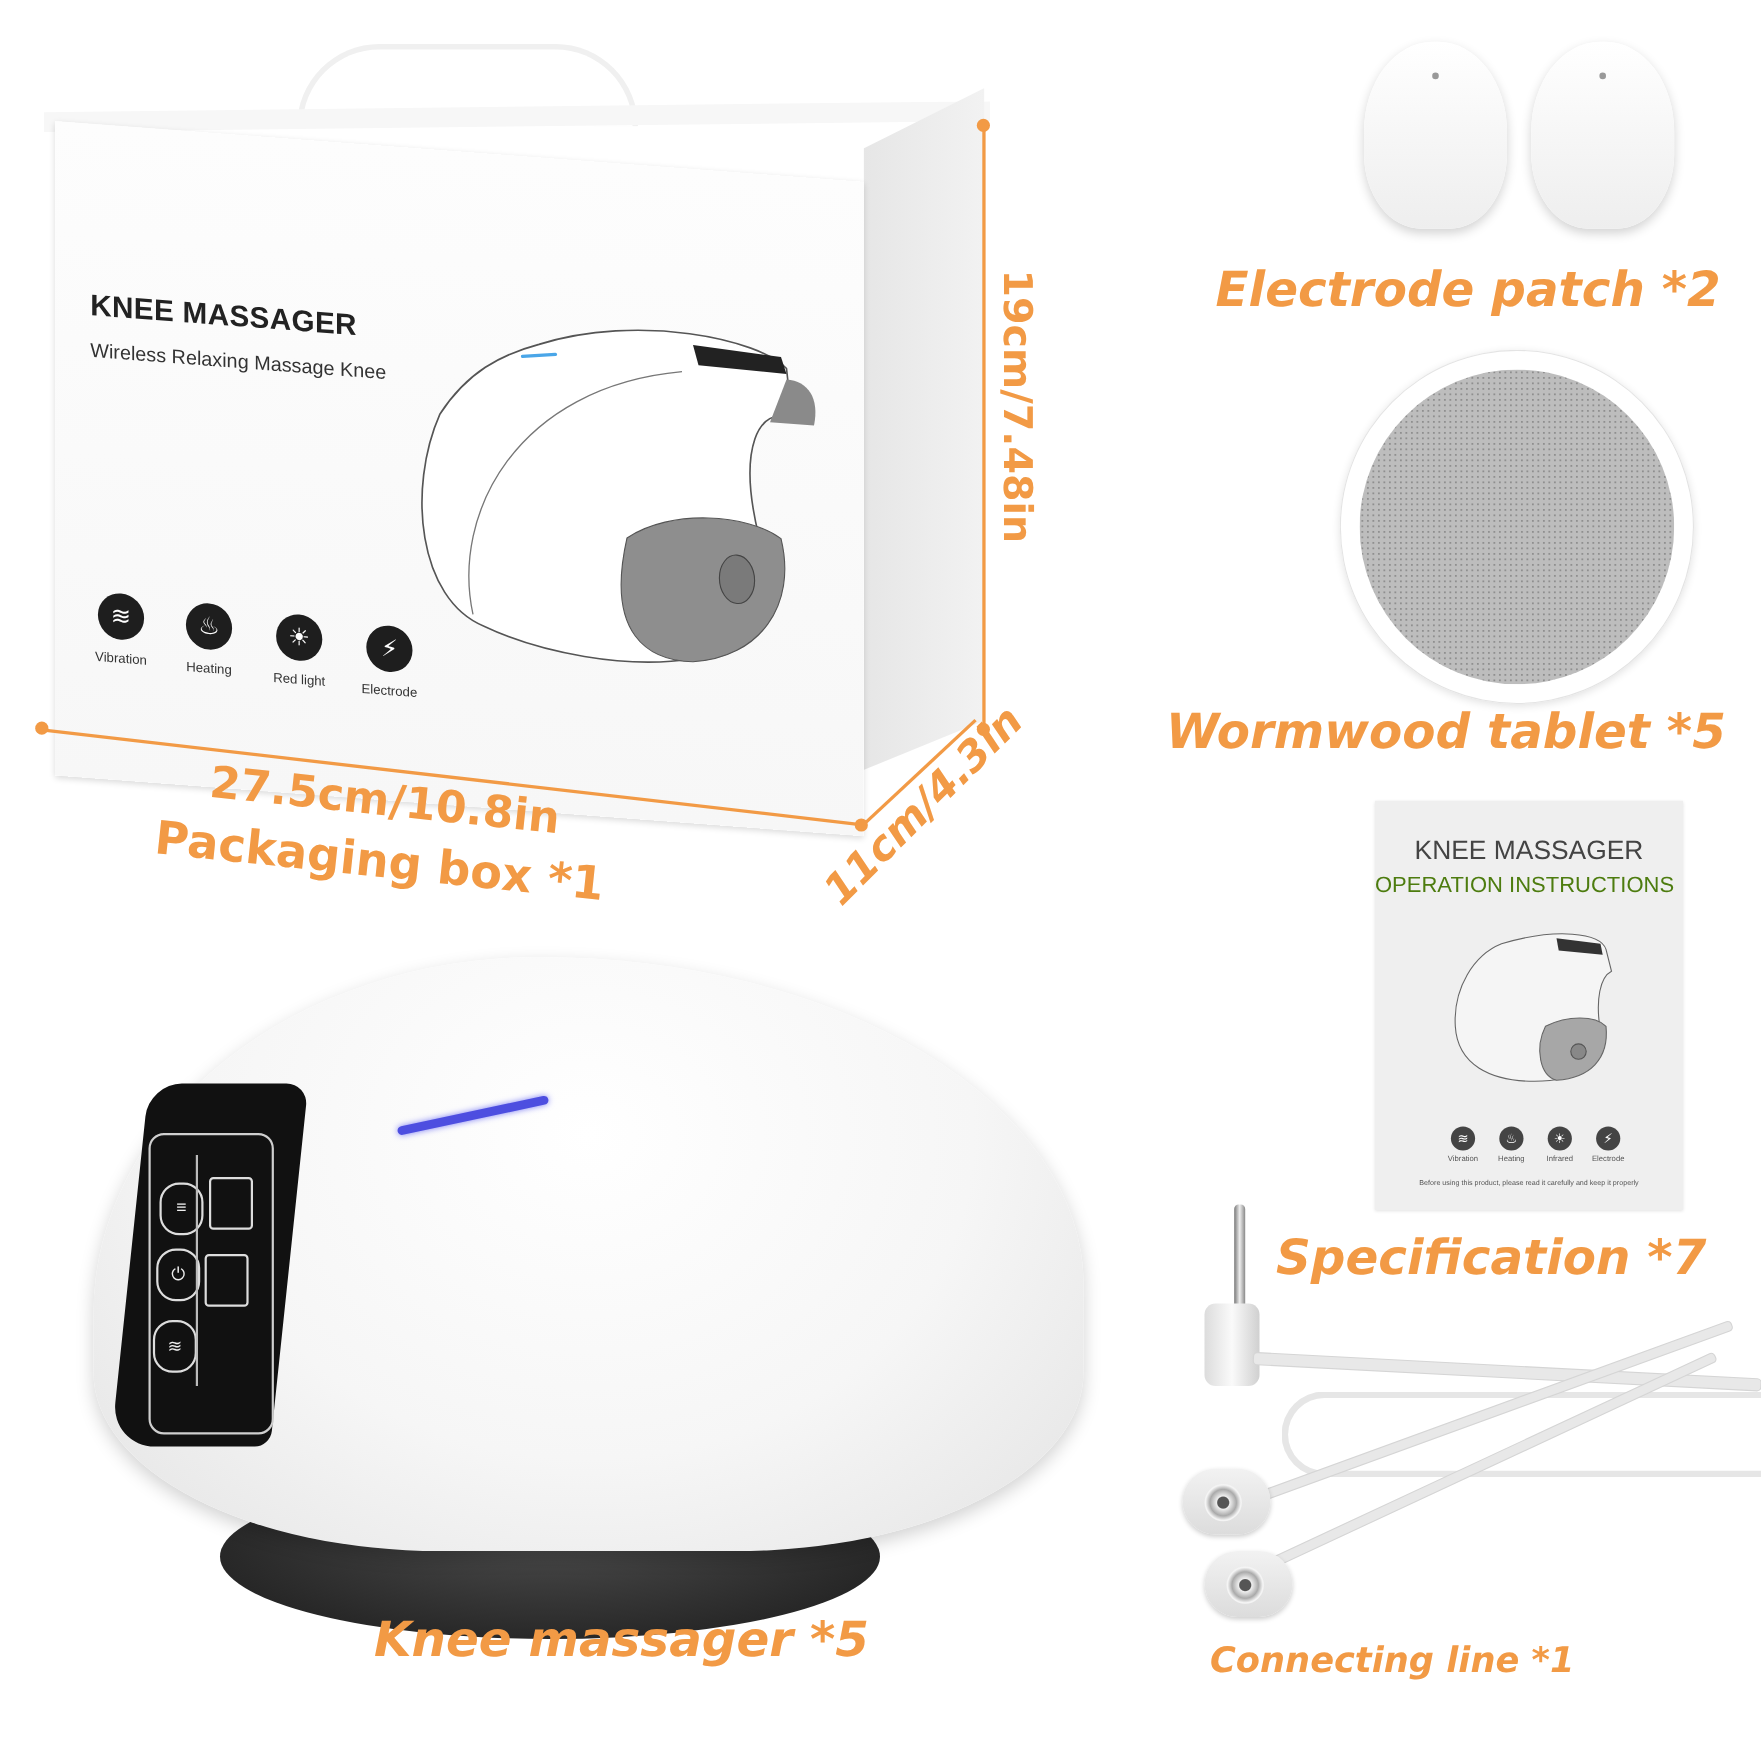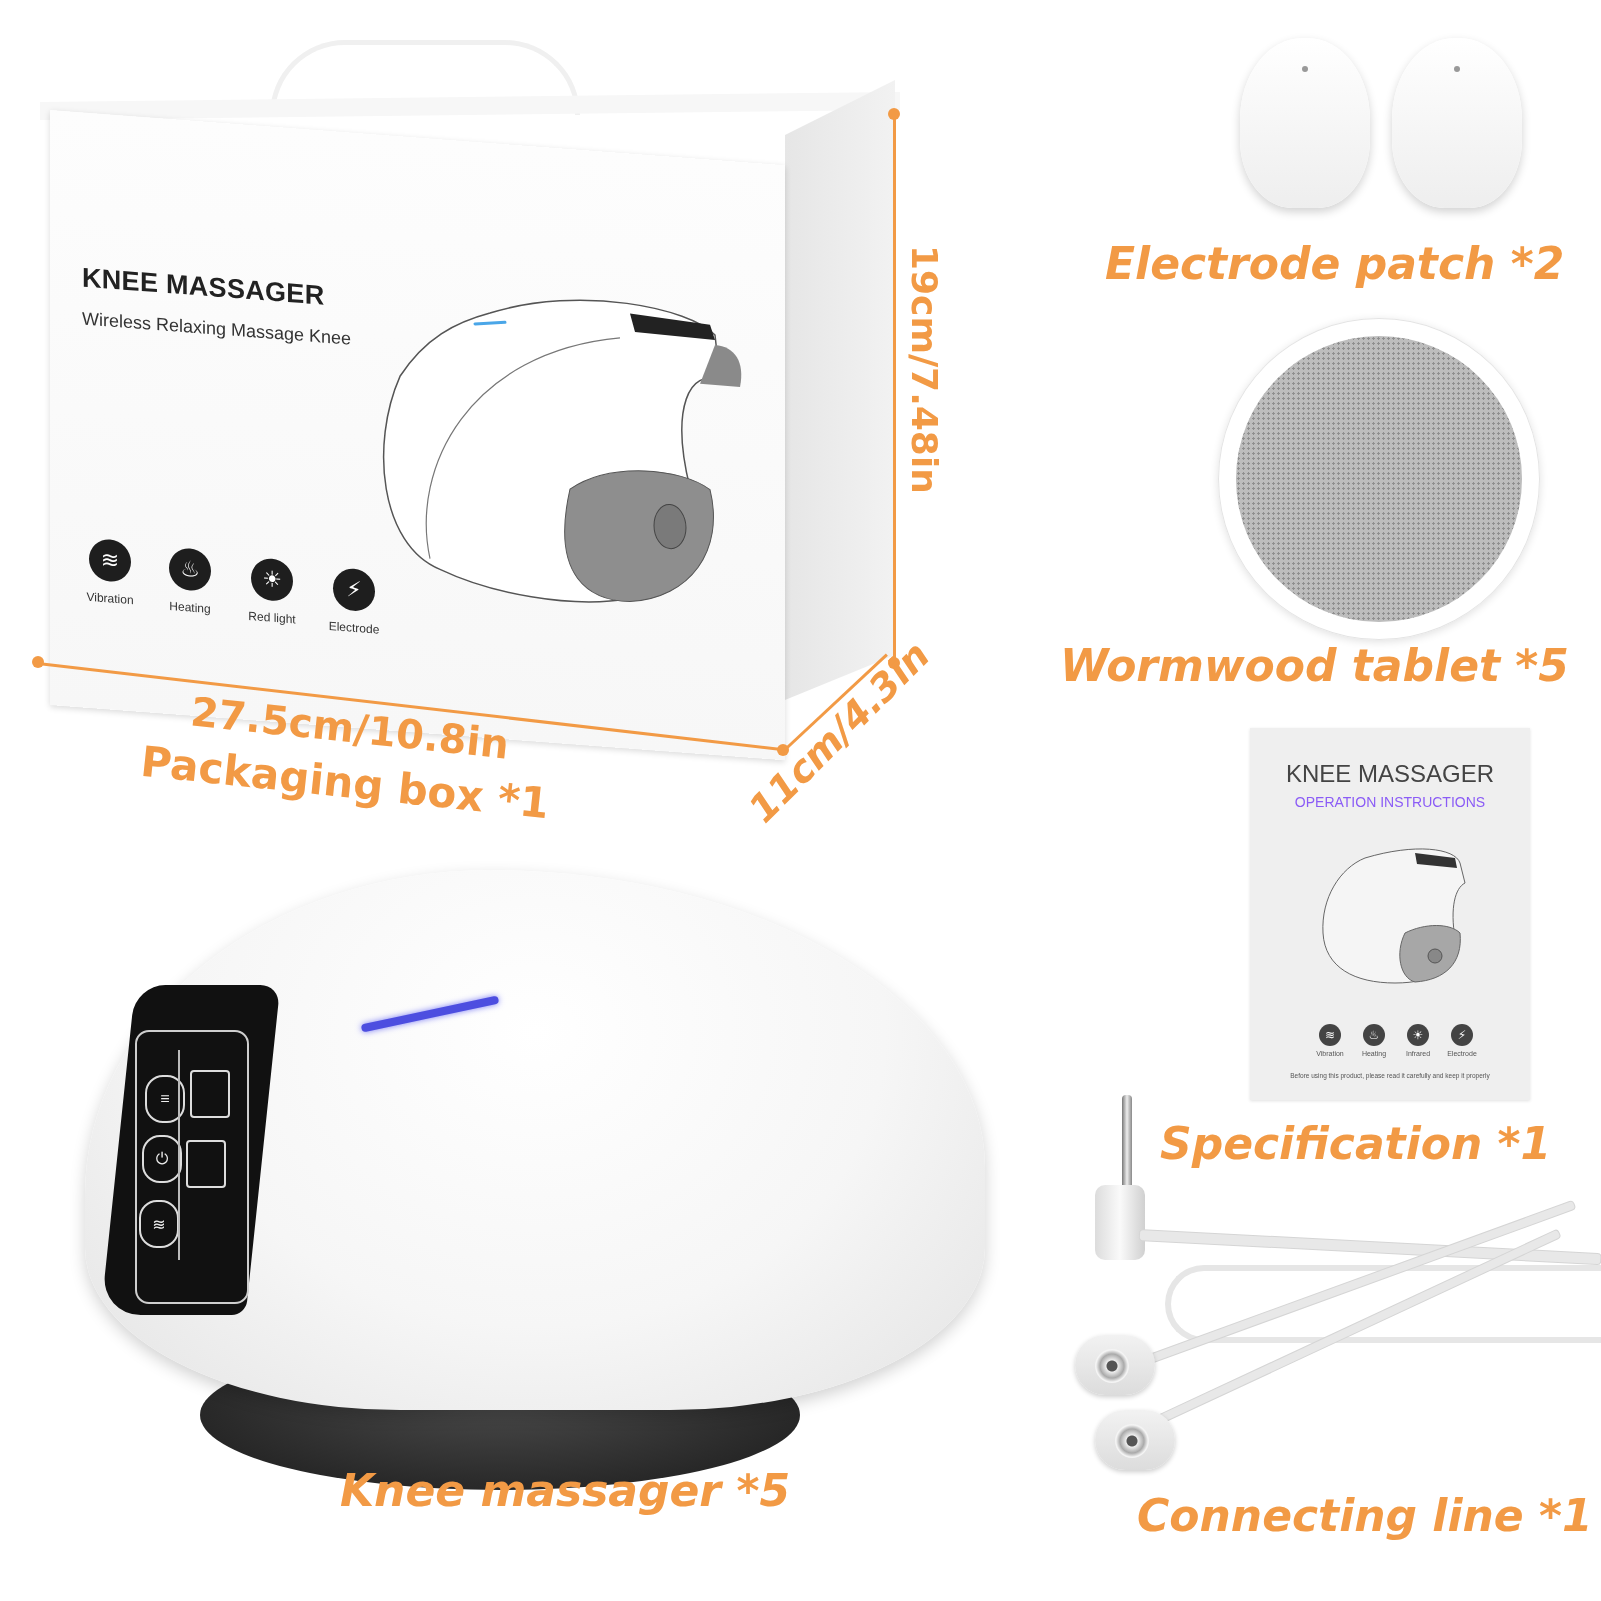--- a/index.html
+++ b/index.html
@@ -37,21 +37,21 @@
   .worm { left: 1218px; top: 318px; width: 322px; height: 322px; border-radius: 50%; background: #ffffff;
           box-shadow: 0 0 0 1px #e4e4e4 inset, 0 2px 8px rgba(0,0,0,0.12); }
   .worm-inner { left: 1236px; top: 336px; width: 286px; height: 286px; border-radius: 50%;
                 background-color: #bdbdbd;
                 background-image: radial-gradient(#8f8f8f 1px, transparent 1.2px);
                 background-size: 5px 5px; }
 
   
   .manual { left: 1250px; top: 728px; width: 280px; height: 372px; background: #efefef; box-shadow: 0 1px 3px rgba(0,0,0,0.12); }
   .man-title { left: 0; width: 280px; text-align: center; top: 32px; font-size: 24px; color: #444; }
-  .man-sub { left: 0; width: 280px; text-align: center; top: 66px; font-size: 14px; color: #8b5cf6; }
+  .man-sub { left: 0; width: 280px; top: 66px; font-size: 20px; color: #4d7c0f; }
   .mfeat { width: 50px; text-align: center; }
   .mfeat .circ { width: 22px; height: 22px; border-radius: 50%; background: #444; margin: 0 auto; color: #fff; font-size: 12px; line-height: 22px; }
   .mfeat .cap { font-size: 7px; color: #555; margin-top: 4px; }
   .man-foot { left: 0; width: 280px; text-align: center; top: 344px; font-size: 6.5px; color: #555; }
 
   
   .mass-body { left: 85px; top: 870px; width: 900px; height: 540px; background: radial-gradient(ellipse at 50% 30%, #ffffff 0%, #f6f6f6 55%, #e3e3e3 100%);
                border-radius: 45% 55% 35% 35% / 60% 55% 30% 30%; box-shadow: 0 6px 16px rgba(0,0,0,0.18); }
   .mass-pad { left: 200px; top: 1340px; width: 600px; height: 150px; background: radial-gradient(ellipse at 50% 40%, #4a4a4a, #1a1a1a);
               border-radius: 50%; }
@@ -154,21 +154,21 @@
   <div class="abs mfeat" style="left:143px; top:296px;">
     <div class="circ">☀</div>
     <div class="cap">Infrared</div>
   </div>
   <div class="abs mfeat" style="left:187px; top:296px;">
     <div class="circ">⚡</div>
     <div class="cap">Electrode</div>
   </div>
   <div class="abs man-foot">Before using this product, please read it carefully and keep it properly</div>
 </div>
-<div class="abs label-it" style="left:1160px; top:1118px; font-size:44px;">Specification *1</div>
+<div class="abs label-it" style="left:1160px; top:1118px; font-size:44px;">Specification *7</div>
 
 <div class="abs mass-pad"></div>
 <div class="abs mass-body"></div>
 <div class="abs blue-led"></div>
 <div class="abs panel"></div>
 <div class="abs panel-inner"></div>
 <div class="abs pbtn" style="left:145px; top:1075px;">
   <span>≡</span>
 </div>
 <div class="abs pbtn" style="left:142px; top:1135px;">
@@ -187,13 +187,13 @@
 <div class="abs cable" style="left:1140px; top:1230px; width:461px; height:10px; transform:rotate(3deg); transform-origin:left center;"></div>
 <div class="abs" style="left:1165px; top:1265px; width:436px; height:66px; border:6px solid #e6e6e6; border-right:none; border-radius:40px 0 0 40px;"></div>
 <div class="abs cable" style="left:1150px; top:1355px; width:451px; height:8px; transform:rotate(-20deg); transform-origin:left center;"></div>
 <div class="abs cable" style="left:1150px; top:1420px; width:451px; height:8px; transform:rotate(-25deg); transform-origin:left center;"></div>
 <div class="abs snap" style="left:1075px; top:1335px;">
     <div class="metal"></div>
   </div>
 <div class="abs snap" style="left:1095px; top:1410px;">
     <div class="metal"></div>
   </div>
-<div class="abs label-it" style="left:1100px; top:1490px; font-size:44px;margin-left:37px;">Connecting line *1</div>
+<div class="abs label-it" style="left:1100px; top:1490px; font-size:32px;">Connecting line *1</div>
 
 </body></html>

